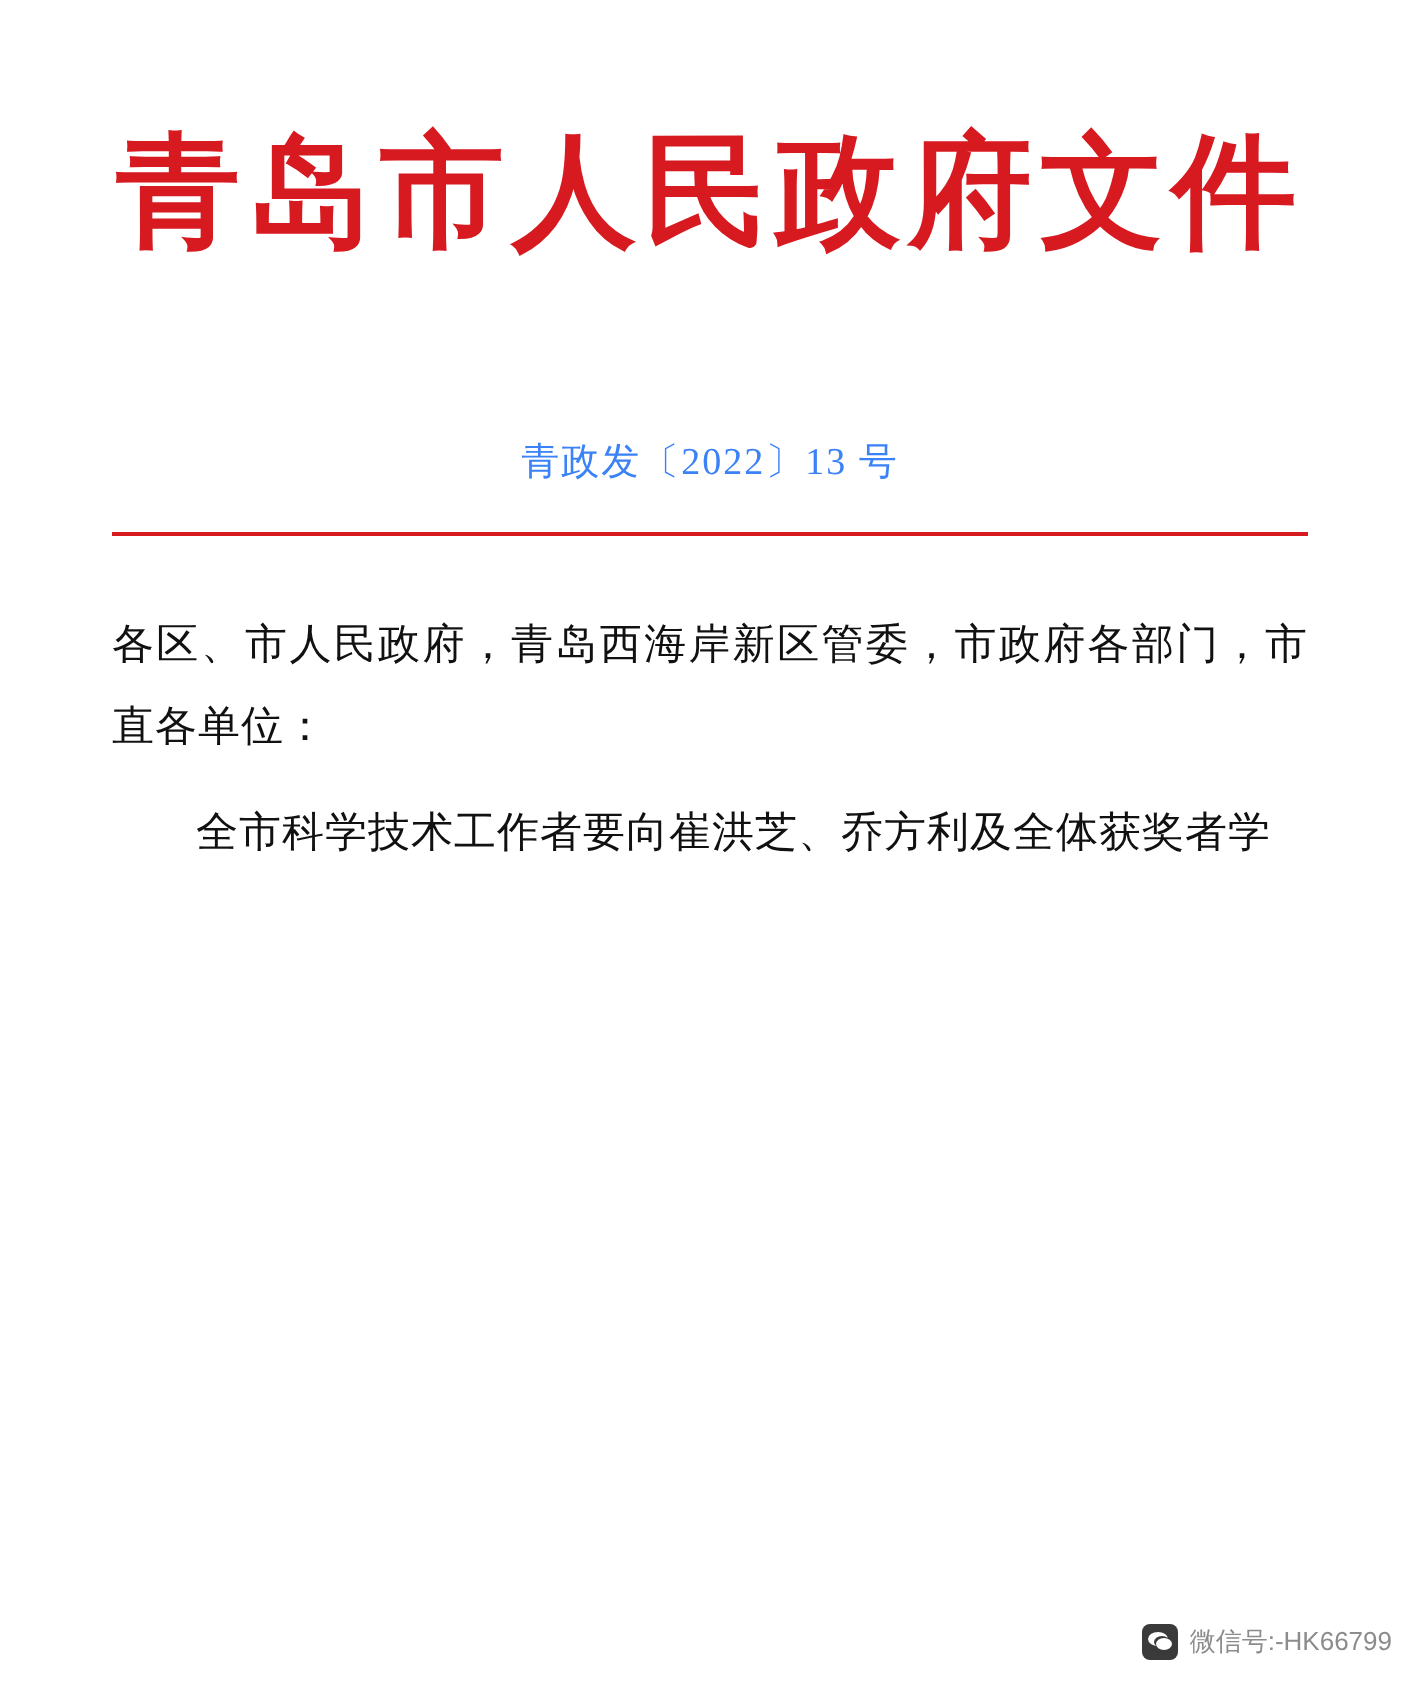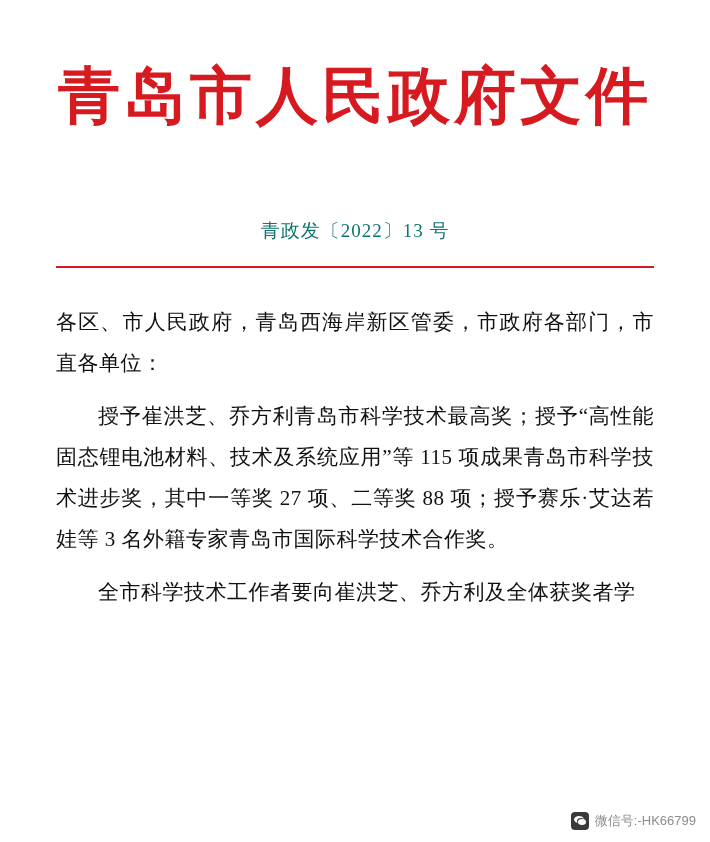--- a/index.html
+++ b/index.html
@@ -27,21 +27,21 @@
     font-family: "DejaVu Serif", "Liberation Serif", serif;
     font-weight: bold;
     font-size: 62px;
     letter-spacing: 4px;
     line-height: 1.1;
     padding-top: 62px;
     white-space: nowrap;
   }
   .doc-number {
     text-align: center;
-    color: #0f766e;
+    color: #3b82f6;
     font-size: 19px;
     letter-spacing: 1px;
     margin-top: 88px;
     font-family: "Liberation Serif", "DejaVu Serif", serif;
   }
   .red-rule {
     margin-top: 22px;
     height: 2px;
     background: #d71920;
     width: 100%;
@@ -120,21 +120,20 @@
 
   <div class="masthead">青岛市人民政府文件</div>
 
   <div class="doc-number">青政发〔2022〕13 号</div>
 
   <div class="red-rule"></div>
 
 
   <div class="body-text">
     <p class="para">各区、市人民政府，青岛西海岸新区管委，市政府各部门，市直各单位：</p>
-    <p class="para indent">授予崔洪芝、乔方利青岛市科学技术最高奖；授予“高性能固态锂电池材料、技术及系统应用”等 115 项成果青岛市科学技术进步奖，其中一等奖 27 项、二等奖 88 项；授予赛乐·艾达若娃等 3 名外籍专家青岛市国际科学技术合作奖。</p>
     <p class="para indent">全市科学技术工作者要向崔洪芝、乔方利及全体获奖者学</p>
   </div>
 
   <div class="watermark">
     <span class="wechat-badge"></span>
     <span>微信号:-HK66799</span>
   </div>
 
 </div>
 

